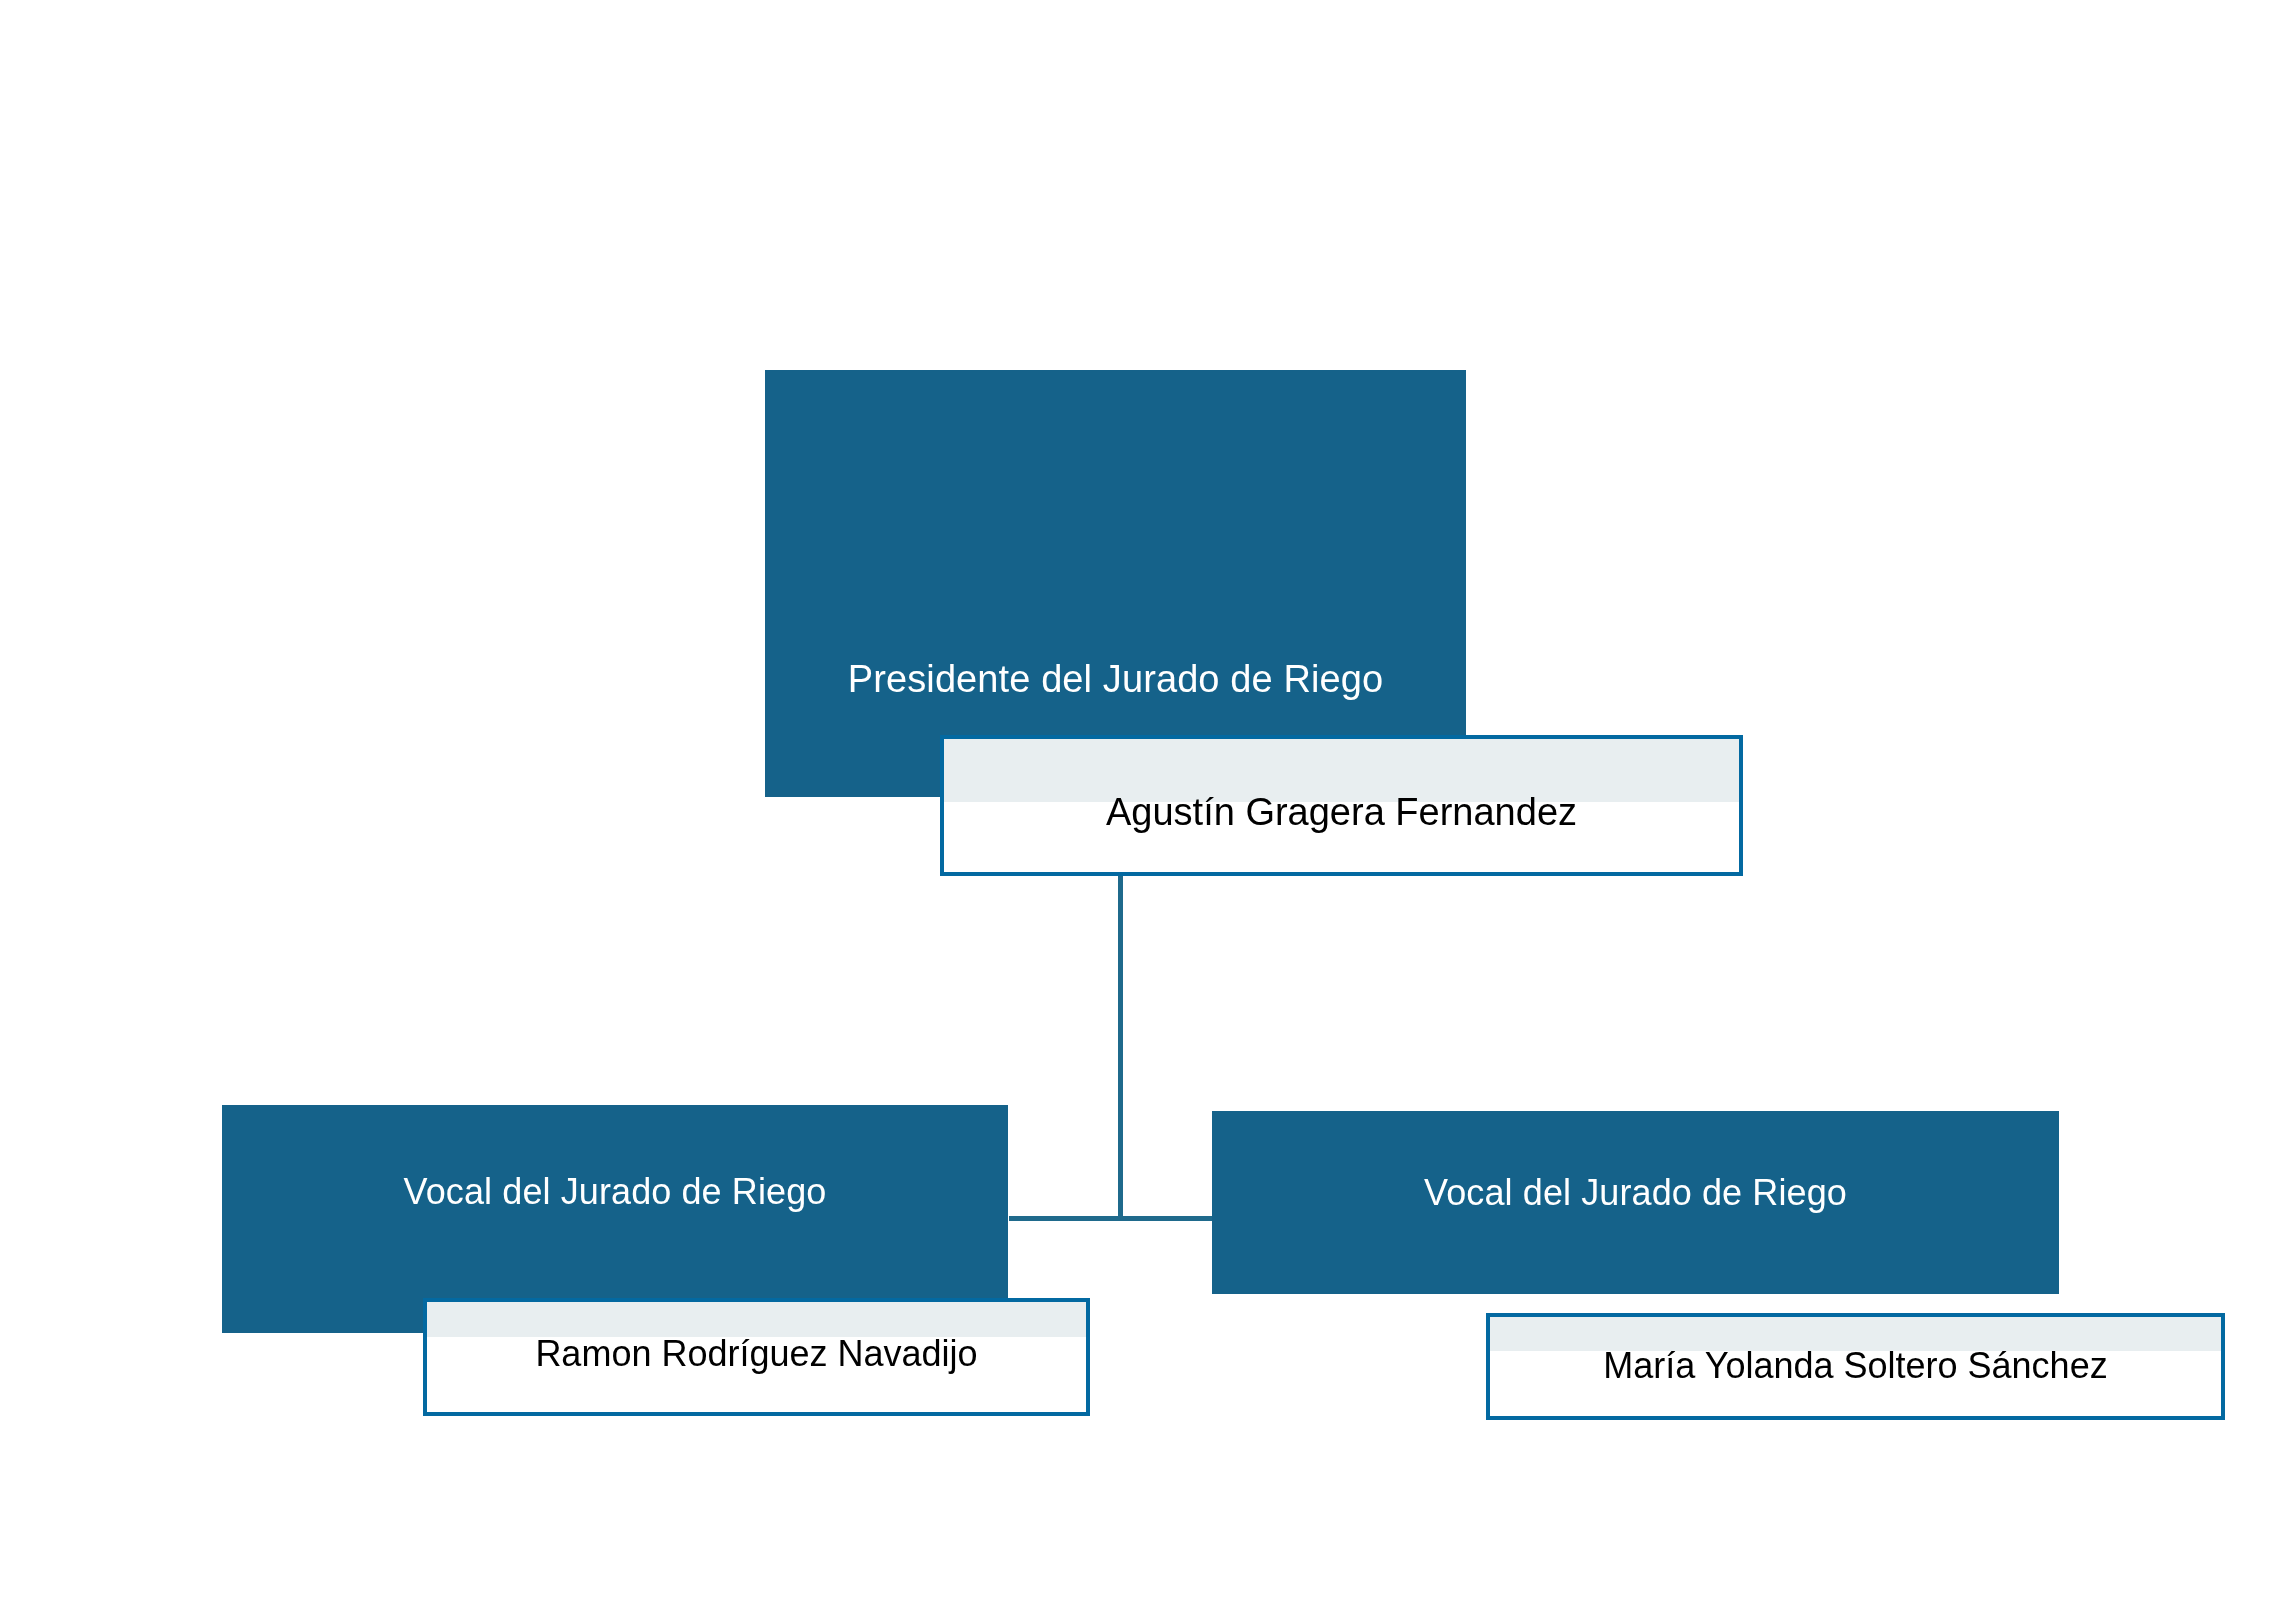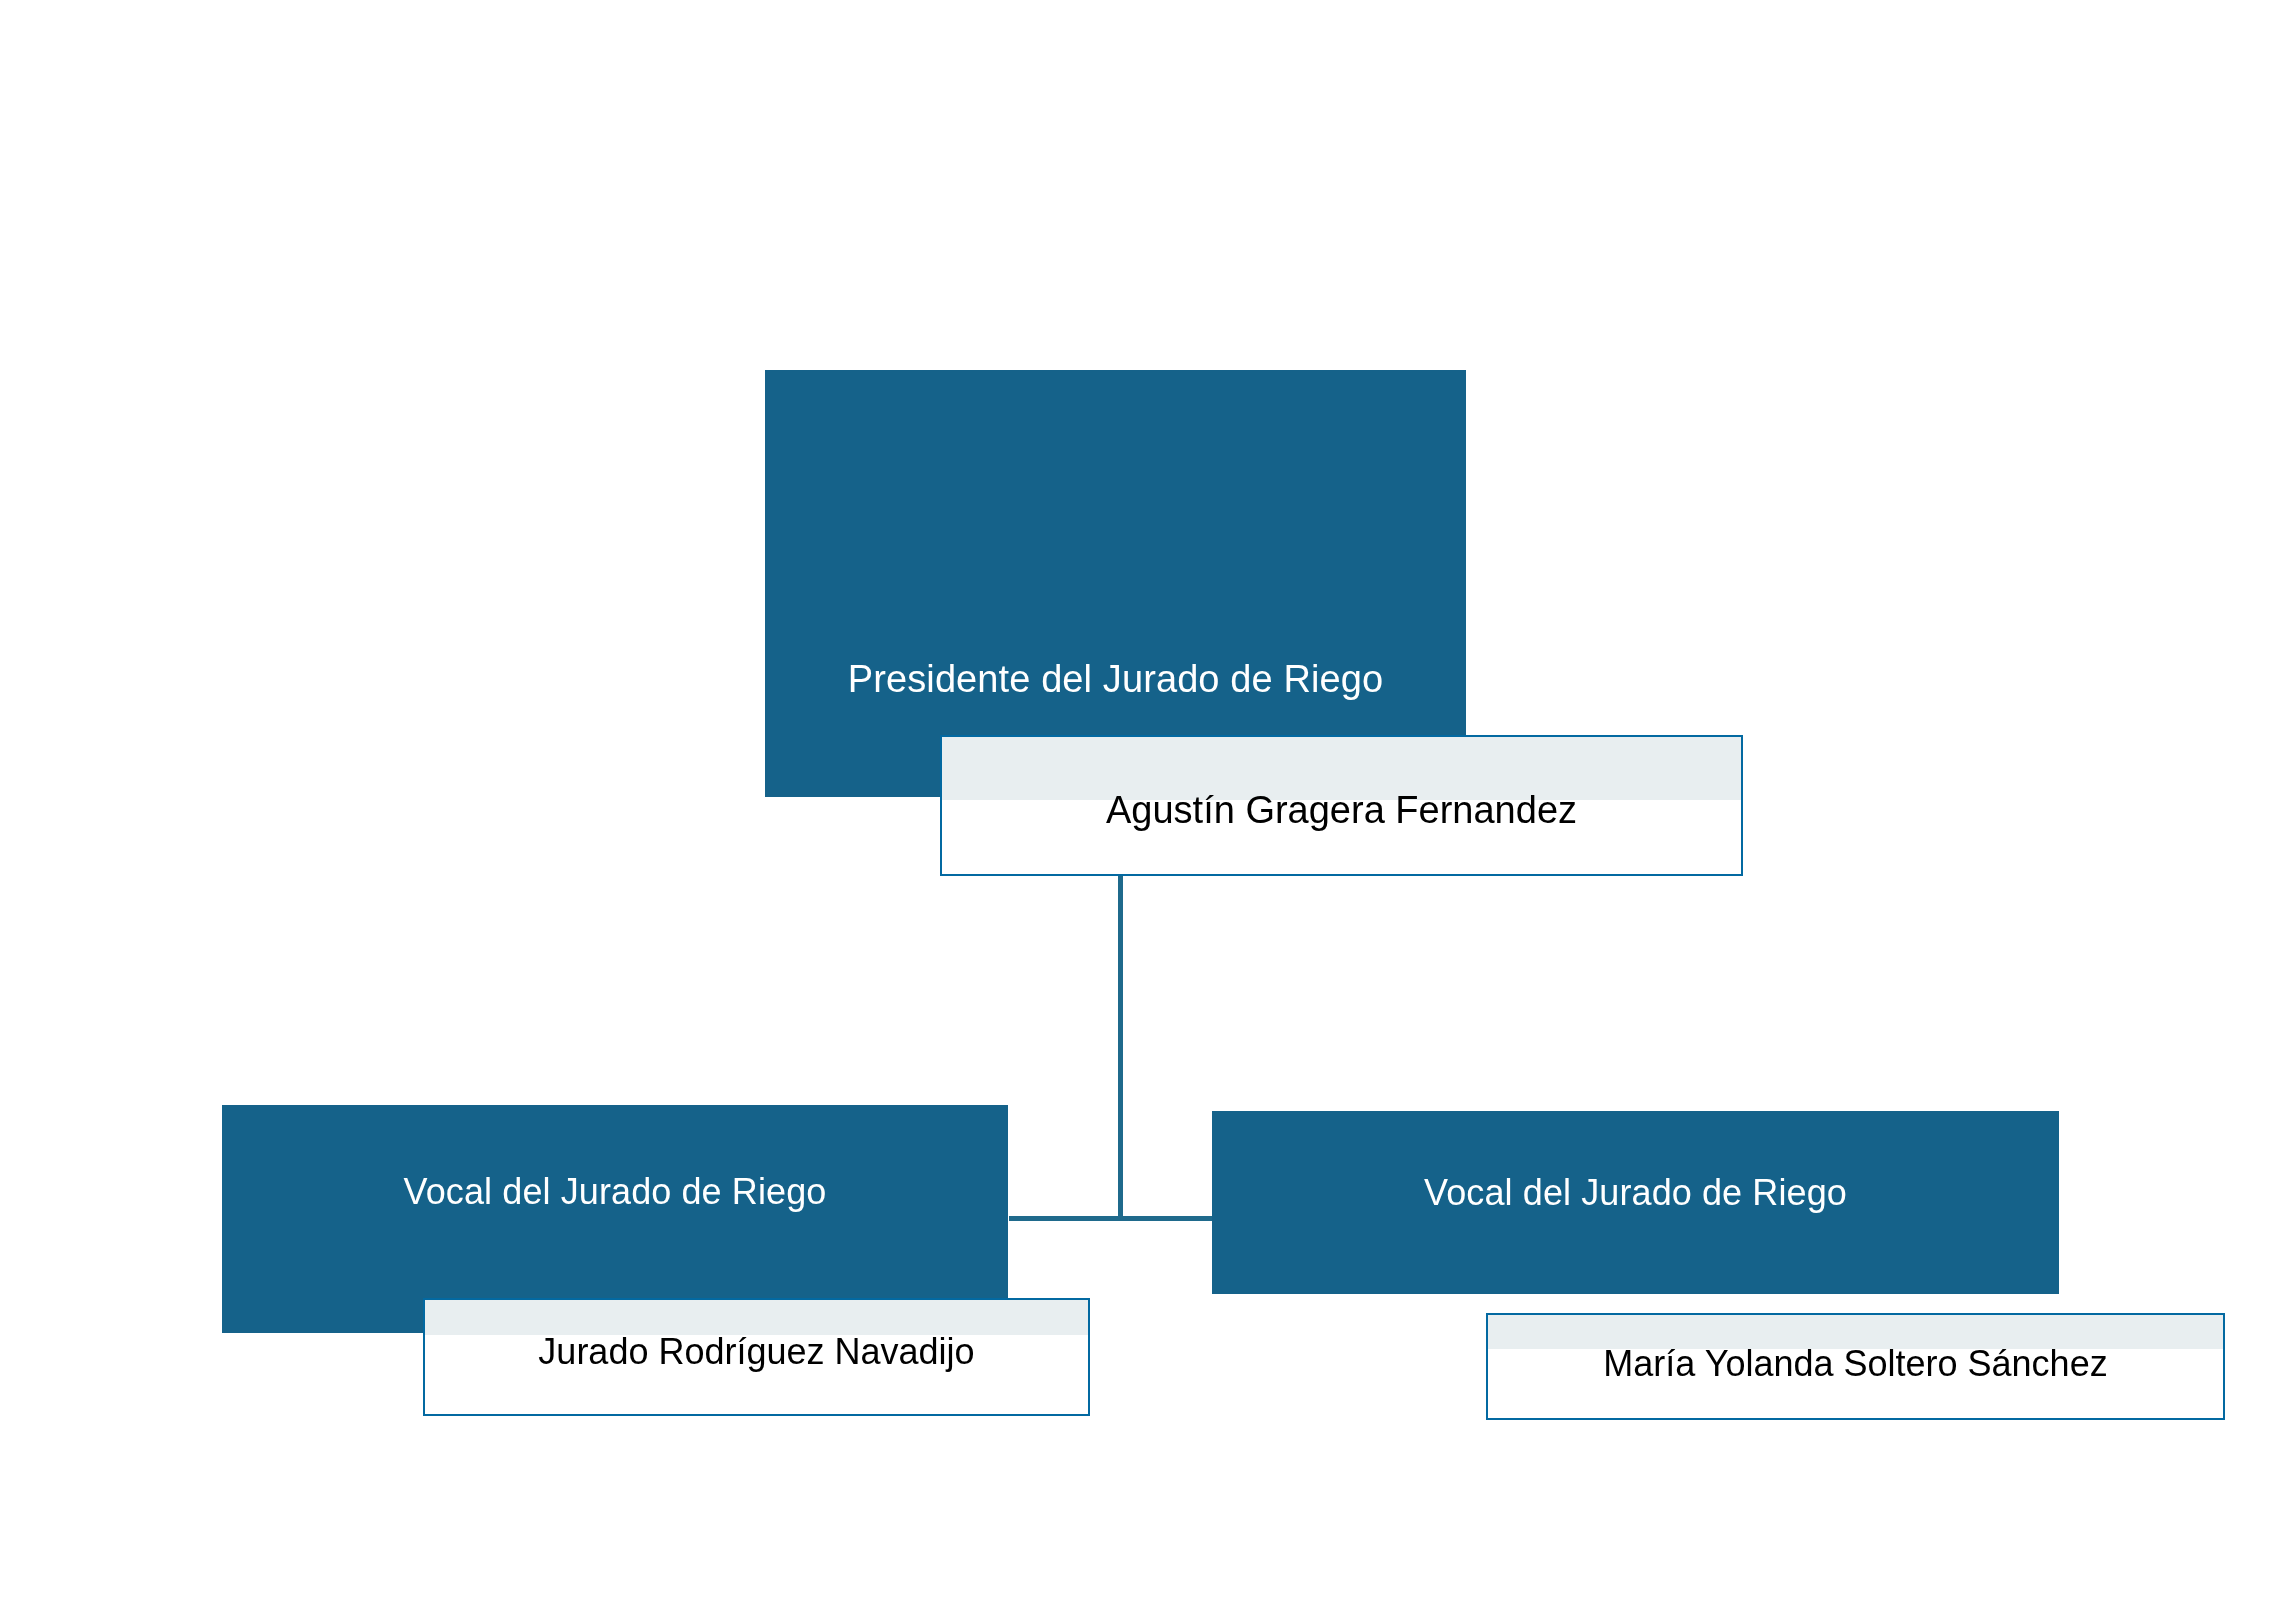--- a/index.html
+++ b/index.html
@@ -35,21 +35,21 @@
     font-weight: 400;
     letter-spacing: 0.1px;
     text-align: left;
     white-space: nowrap;
   }
 
   
   .name-box {
     position: absolute;
     background: #ffffff;
-    border: 2px solid #0369a1;
+    border: 4px solid #0369a1;
     box-sizing: border-box;
     z-index: 3;
     overflow: hidden;
   }
   .name-band {
     position: absolute;
     left: 0;
     top: 0;
     width: 100%;
     background: #E8EEF0;
@@ -117,21 +117,21 @@
     <div class="name-band"></div>
     <span class="name-label">Agustín Gragera Fernandez</span>
   </div>
 
   <div class="role-box" id="box-vocal-left">
     <span class="role-label">Vocal del Jurado de Riego</span>
   </div>
 
   <div class="name-box" id="name-vocal-left">
     <div class="name-band"></div>
-    <span class="name-label">Jurado Rodríguez Navadijo</span>
+    <span class="name-label">Ramon Rodríguez Navadijo</span>
   </div>
 
   <div class="role-box" id="box-vocal-right">
     <span class="role-label">Vocal del Jurado de Riego</span>
   </div>
 
   <div class="name-box" id="name-vocal-right">
     <div class="name-band"></div>
     <span class="name-label">María Yolanda Soltero Sánchez</span>
   </div>

